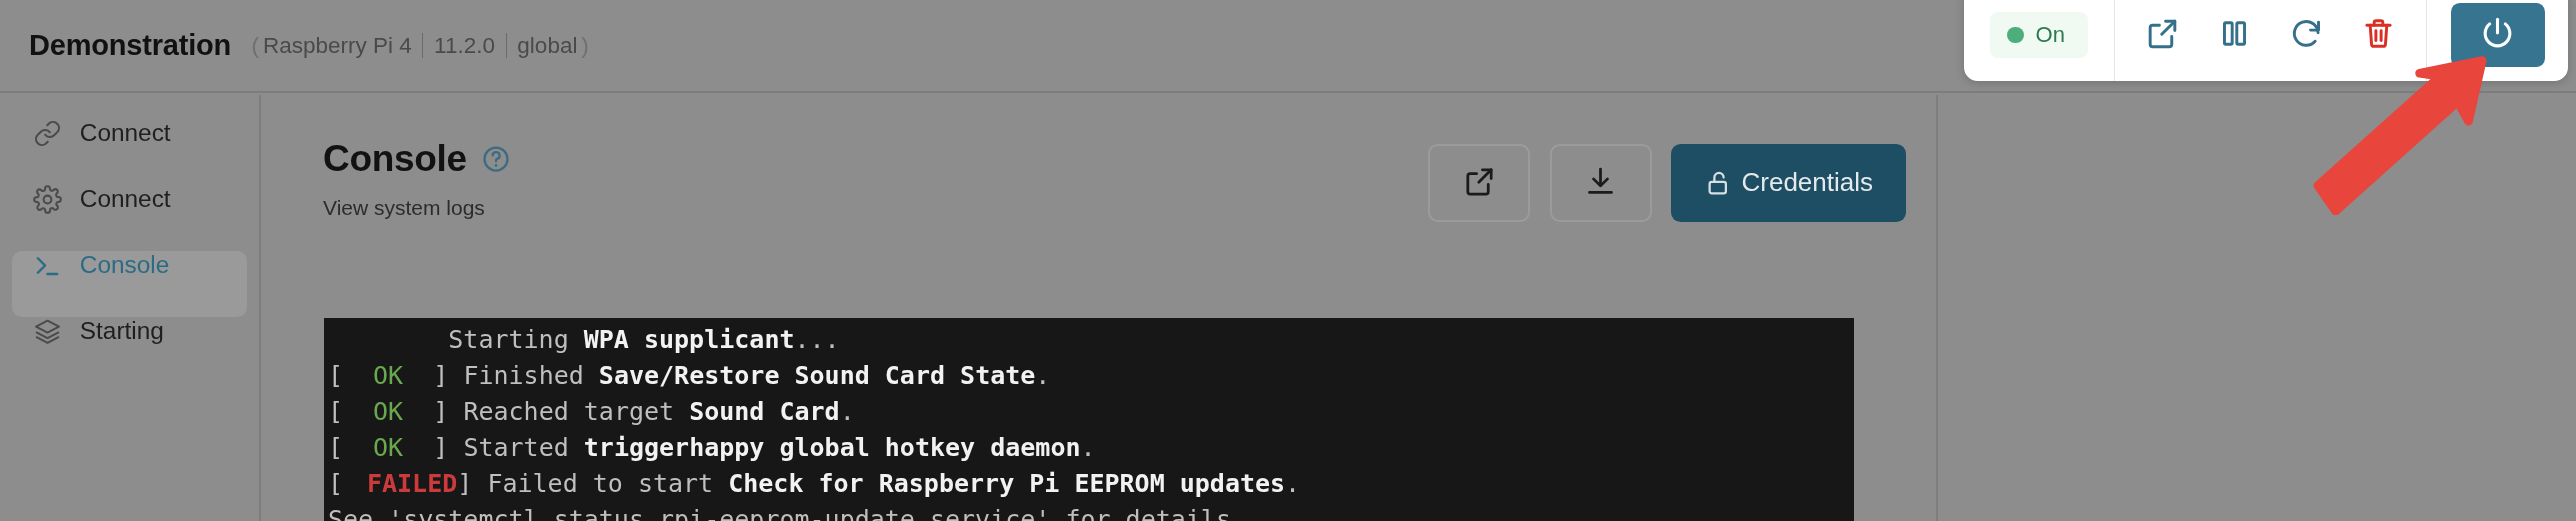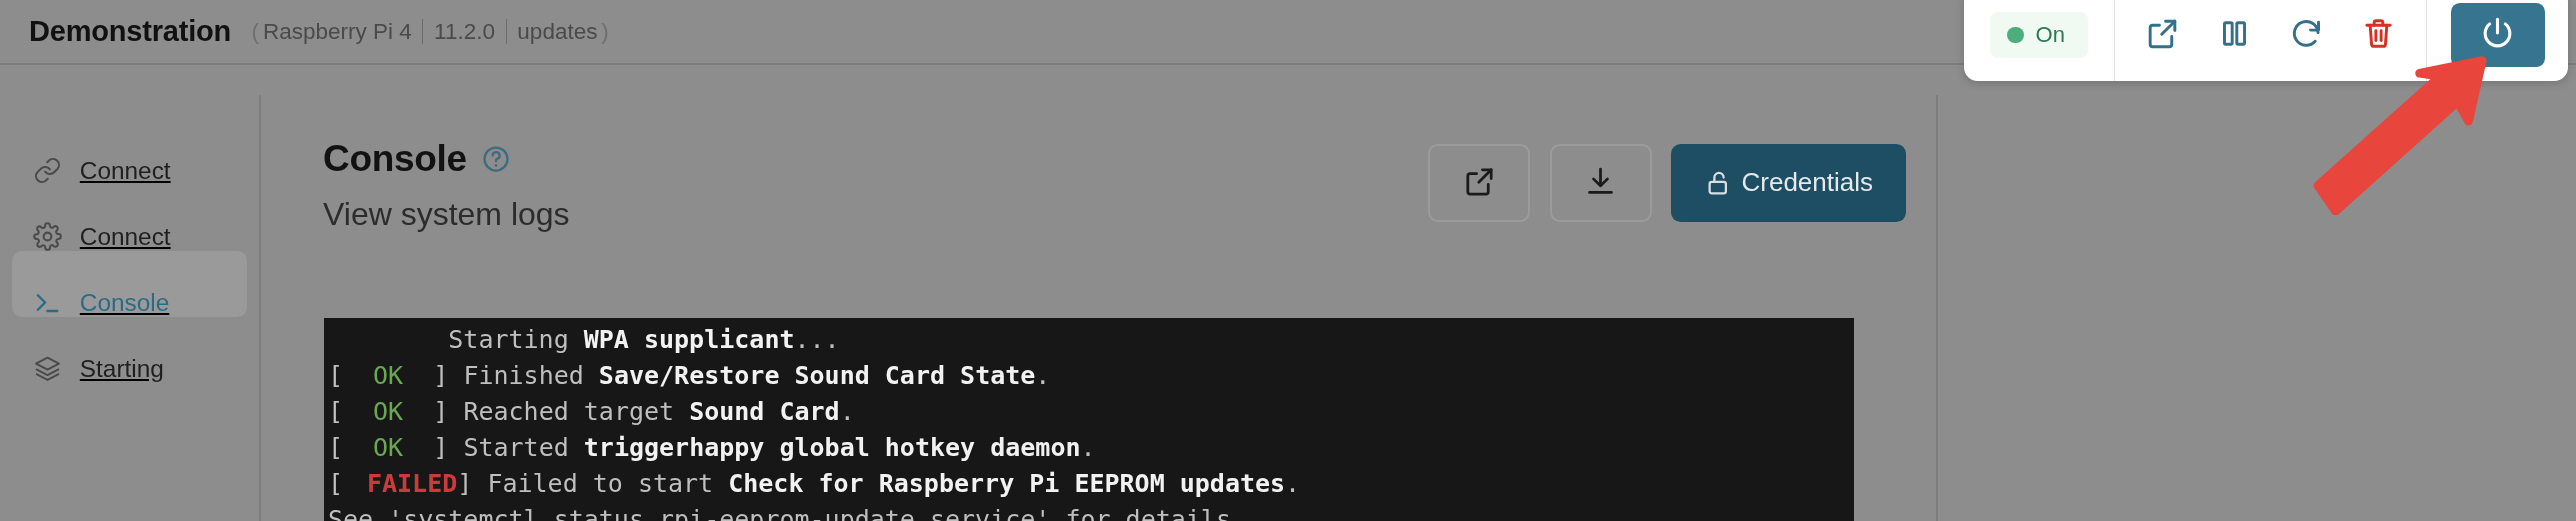--- a/index.html
+++ b/index.html
@@ -21,21 +21,21 @@
     position: absolute;
     inset: 0;
     background: #8d8d8d;
   }
 
   
   .header {
     position: absolute;
     left: 0; top: 0;
     width: 2576px;
-    height: 65px;
+    height: 93px;
     border-bottom: 2px solid #7d7d7d;
     display: flex;
     align-items: center;
     padding-left: 29px;
   }
   .app-title {
     font-size: 29px;
     font-weight: bold;
     color: #111111;
     letter-spacing: -0.2px;
@@ -130,25 +130,24 @@
     width: 261px;
     height: 427px;
     border-right: 2px solid #7d7d7d;
     padding-top: 23.5px;
   }
   .side-item {
     height: 66px;
     margin: 0 11.7px;
     border-radius: 9.8px;
     display: flex;
-    align-items: flex-end;
+    align-items: flex-start;
     padding-left: 21.5px;
     gap: 17.6px;
     cursor: pointer;
-    text-decoration: underline;
   }
   .side-item.active { background: #9a9a9a; }
   .side-label {
     font-size: 24.4px;
     color: #1f1f1f;
   }
   .side-item.active .side-label { color: #2b6b84; }
   .side-icon {
     width: 29px; height: 29px;
     display: flex; align-items: center; justify-content: center;
@@ -182,21 +181,21 @@
     gap: 13.7px;
   }
   .page-title {
     font-size: 37px;
     font-weight: bold;
     color: #121212;
     letter-spacing: -0.3px;
   }
   .page-sub {
     margin-top: 15.6px;
-    font-size: 32px;
+    font-size: 21px;
     color: #2c2c2c;
   }
   .head-actions {
     display: flex;
     align-items: center;
     gap: 19.5px;
     margin-top: 5.9px;
   }
   .ghost-btn {
     width: 102px; height: 78px;
@@ -258,21 +257,21 @@
 <div class="app">
 
   <div class="header">
     <span class="app-title">Demonstration</span>
     <span class="app-meta">
       <span class="paren">(</span>
       <span>Raspberry Pi 4</span>
       <span class="sep"></span>
       <span>11.2.0</span>
       <span class="sep"></span>
-      <span>updates</span>
+      <span>global</span>
       <span class="paren">)</span>
     </span>
   </div>
 
   <div class="sidebar">
 
     <div class="side-item">
       <span class="side-icon">
         <svg width="29" height="29" viewBox="0 0 24 24" fill="none" stroke="#4a4a4a" stroke-width="1.7" stroke-linecap="round">
           <path d="M10 13a5 5 0 0 0 7.5.5l3-3a5 5 0 0 0-7-7l-1.7 1.7"></path>

